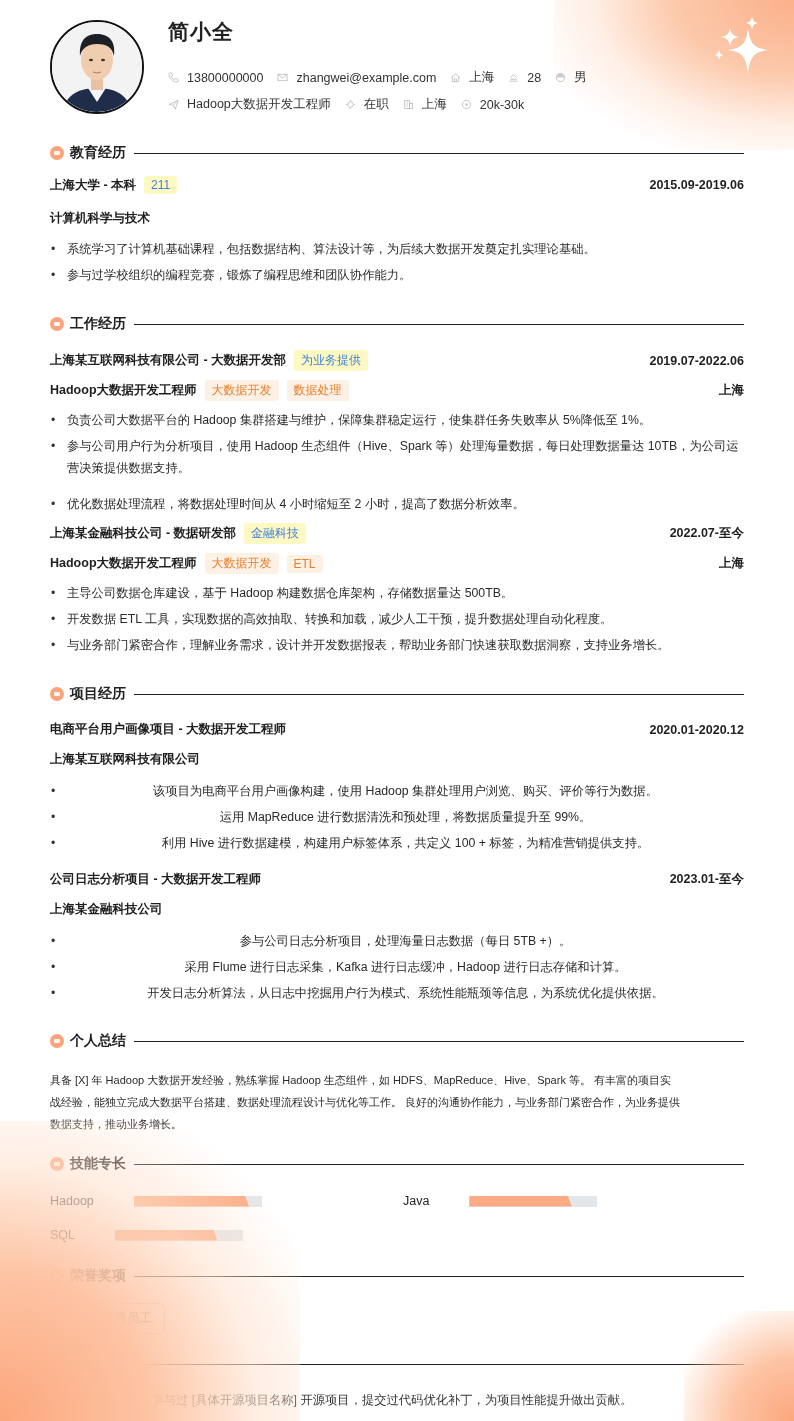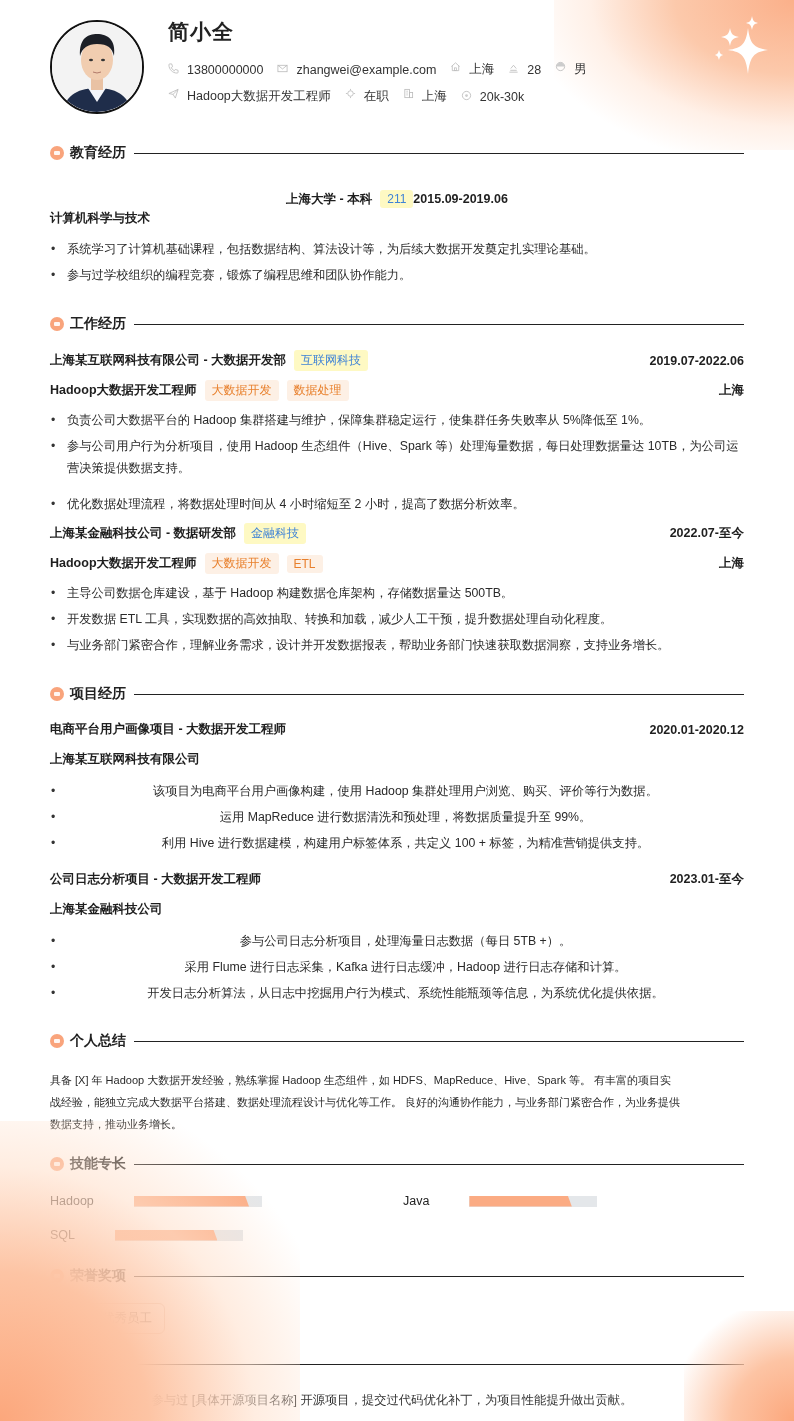--- a/index.html
+++ b/index.html
@@ -36,21 +36,21 @@
     border-radius: 50%; border: 2px solid #111; overflow: hidden;
     background: #fff;
   }
   .name {
     position: absolute; left: 168px; top: 18px; font-size: 21px; font-weight: bold; color: #222;
     letter-spacing: 1px;
   }
   .info-row { position: absolute; left: 168px; display: flex; align-items: center; font-size: 12.5px; color: #333; }
   .info-row.r1 { top: 61px; }
   .info-row.r2 { top: 88px; }
-  .info-item { display: flex; margin-right: 14px; }
+  .info-item { display: flex; align-items: center; margin-right: 14px; margin-top: 8px; }
   .info-item .ic { width: 11px; height: 11px; margin-right: 8px; display: inline-block; color: #bbb; }
 
   
   .section { position: absolute; left: 50px; right: 50px; }
   .sec-head { display: flex; align-items: center; height: 22px; }
   .sec-icon { width: 14px; height: 14px; border-radius: 50%; background: #f9a47c; margin-right: 6px; position: relative; }
   .sec-icon::after { content: ""; position: absolute; left: 4px; top: 5px; width: 6px; height: 4px; background: #fff; border-radius: 1px; opacity: 0.9; }
   .sec-title { font-size: 14px; font-weight: bold; color: #222; margin-right: 8px; white-space: nowrap; }
   .sec-line { flex: 1; height: 1px; background: #222; }
 
@@ -170,21 +170,21 @@
     </div>
   </div>
 </div>
 
 <div class="section" style="top:142px;">
   <div class="sec-head">
     <div class="sec-icon"></div>
     <div class="sec-title">教育经历</div>
     <div class="sec-line"></div>
   </div>
-  <div class="row" style="top:48px;justify-content:center;">
+  <div class="row" style="top:34px;">
     <div class="left">
       <span>上海大学 - 本科</span>
       <span class="tag blue">211</span>
     </div>
     <span>2015.09-2019.06</span>
   </div>
   <div class="row" style="top:68px;">
     <span>计算机科学与技术</span>
   </div>
   <div class="bullet" style="top:96px;">系统学习了计算机基础课程，包括数据结构、算法设计等，为后续大数据开发奠定扎实理论基础。</div>
@@ -194,21 +194,21 @@
 <div class="section" style="top:313px;">
   <div class="sec-head">
     <div class="sec-icon"></div>
     <div class="sec-title">工作经历</div>
     <div class="sec-line"></div>
   </div>
 
   <div class="row" style="top:37px;">
     <div class="left">
       <span>上海某互联网科技有限公司 - 大数据开发部</span>
-      <span class="tag blue">互联网科技</span>
+      <span class="tag blue">为业务提供</span>
     </div>
     <span>2019.07-2022.06</span>
   </div>
   <div class="row" style="top:67px;">
     <div class="left">
       <span>Hadoop大数据开发工程师</span>
       <span class="tag orange">大数据开发</span>
       <span class="tag orange">数据处理</span>
     </div>
     <span>上海</span>

